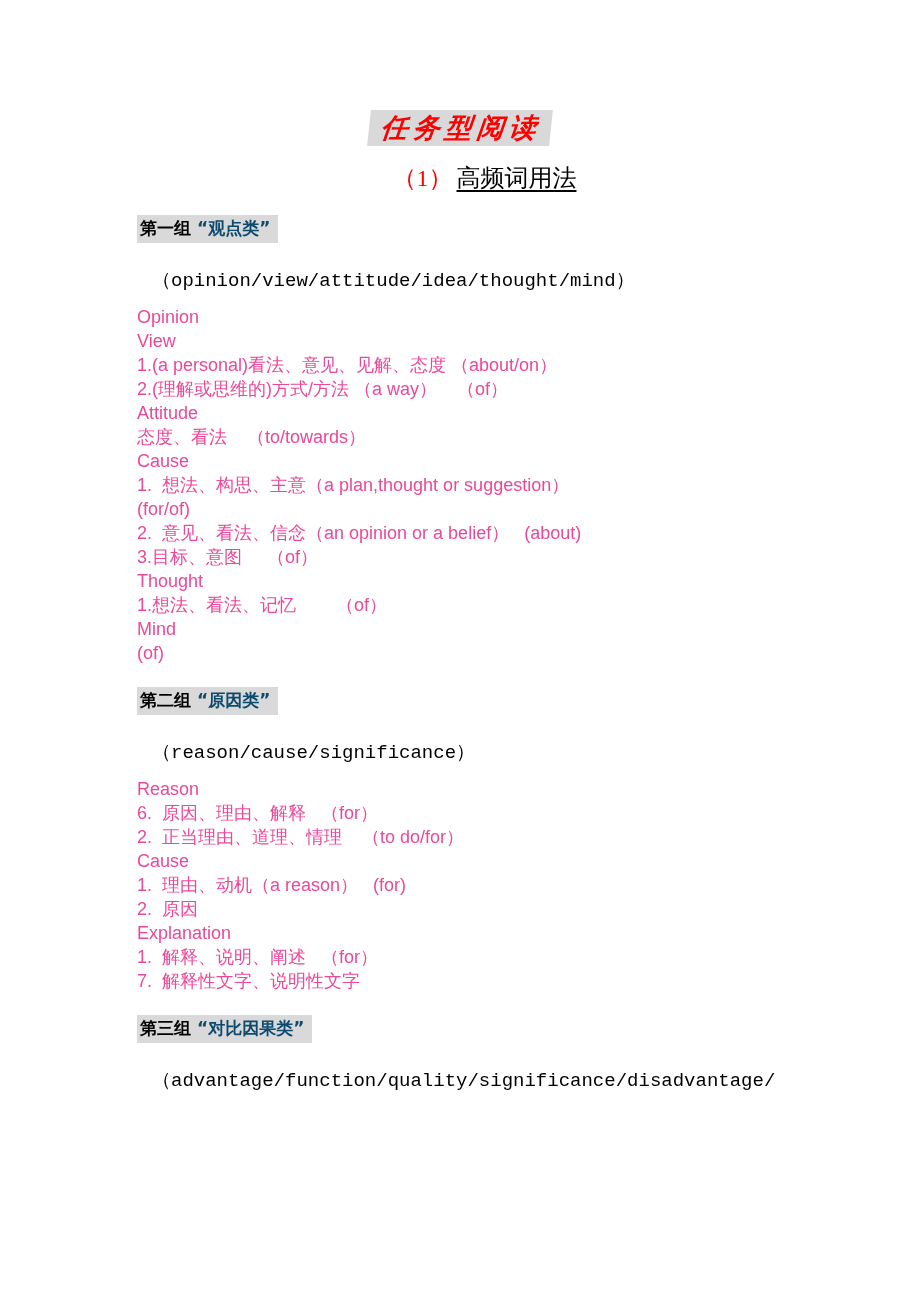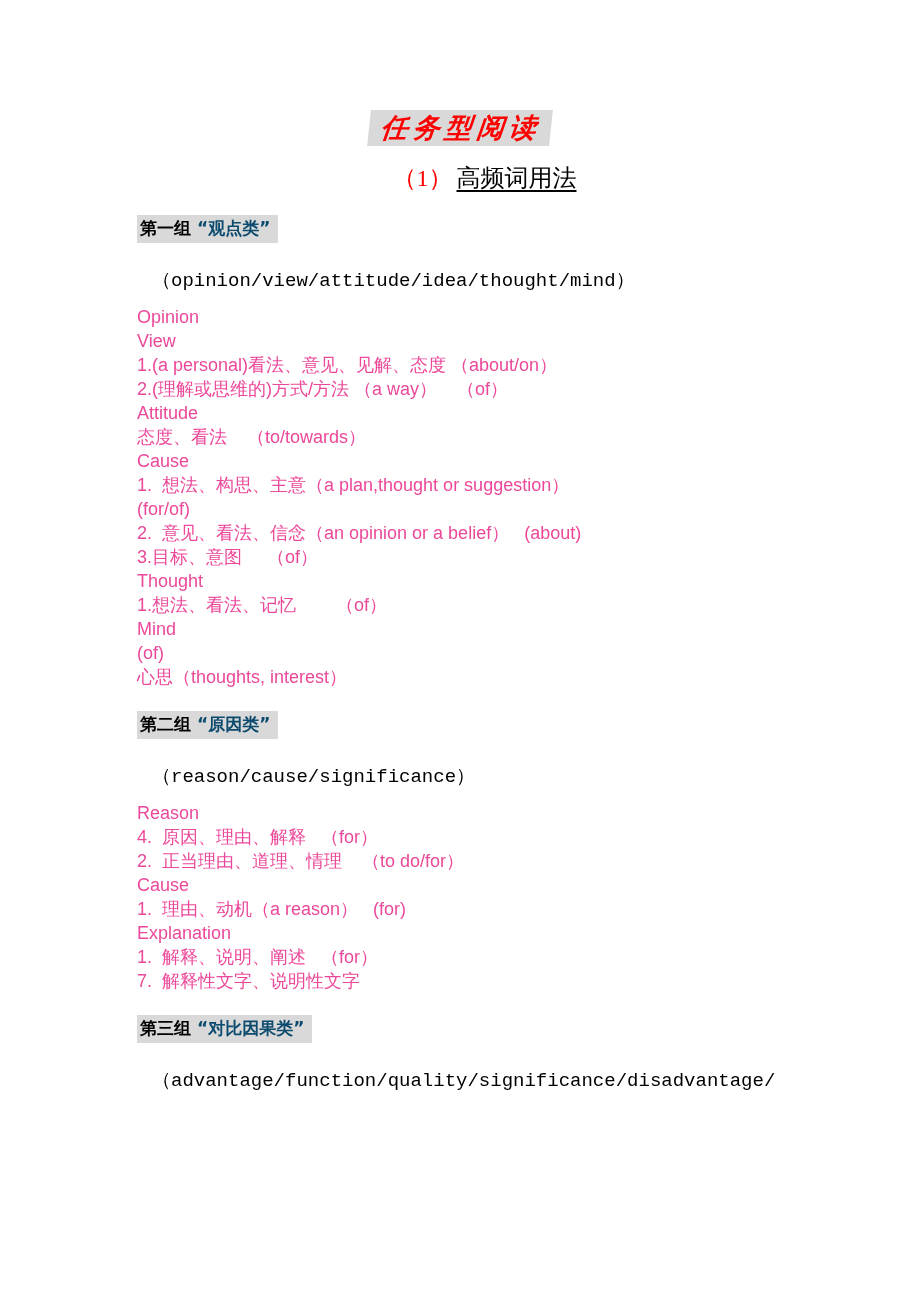--- a/index.html
+++ b/index.html
@@ -147,37 +147,37 @@
       <div class="line">态度、看法    （to/towards）</div>
       <div class="line">Cause</div>
       <div class="line">1.  想法、构思、主意（a plan,thought or suggestion）</div>
       <div class="line">(for/of)</div>
       <div class="line">2.  意见、看法、信念（an opinion or a belief）   (about)</div>
       <div class="line">3.目标、意图     （of）</div>
       <div class="line">Thought</div>
       <div class="line">1.想法、看法、记忆        （of）</div>
       <div class="line">Mind</div>
       <div class="line">(of)</div>
-      <div class="line">心思（thoughts, interest）</div>
     </div>
   </div>
 
   <div>
     <div class="group-head">
       <span class="group-head-inner"><span class="group-head-cn">第二组</span><span class="group-head-quote">“原因类”</span></span>
     </div>
 
     <div class="word-list">（reason/cause/significance）</div>
 
     <div class="body-block">
       <div class="line">Reason</div>
-      <div class="line">4.  原因、理由、解释   （for）</div>
+      <div class="line">6.  原因、理由、解释   （for）</div>
       <div class="line">2.  正当理由、道理、情理    （to do/for）</div>
       <div class="line">Cause</div>
       <div class="line">1.  理由、动机（a reason）   (for)</div>
+      <div class="line">2.  原因</div>
       <div class="line">Explanation</div>
       <div class="line">1.  解释、说明、阐述   （for）</div>
       <div class="line">7.  解释性文字、说明性文字</div>
     </div>
   </div>
 
   <div>
     <div class="group-head">
       <span class="group-head-inner"><span class="group-head-cn">第三组</span><span class="group-head-quote">“对比因果类”</span></span>
     </div>

